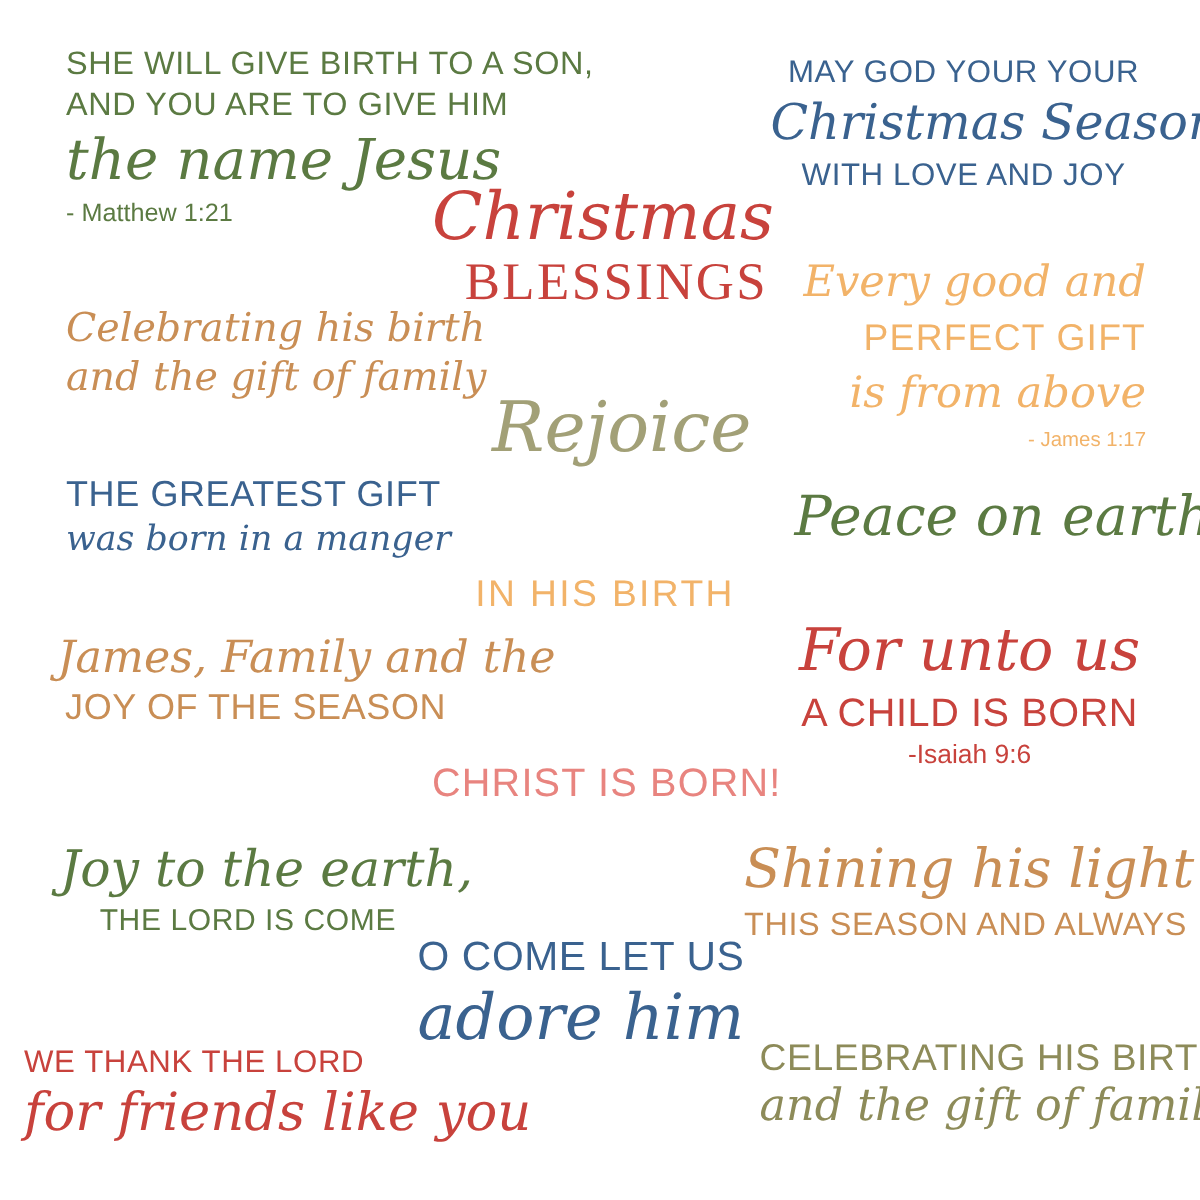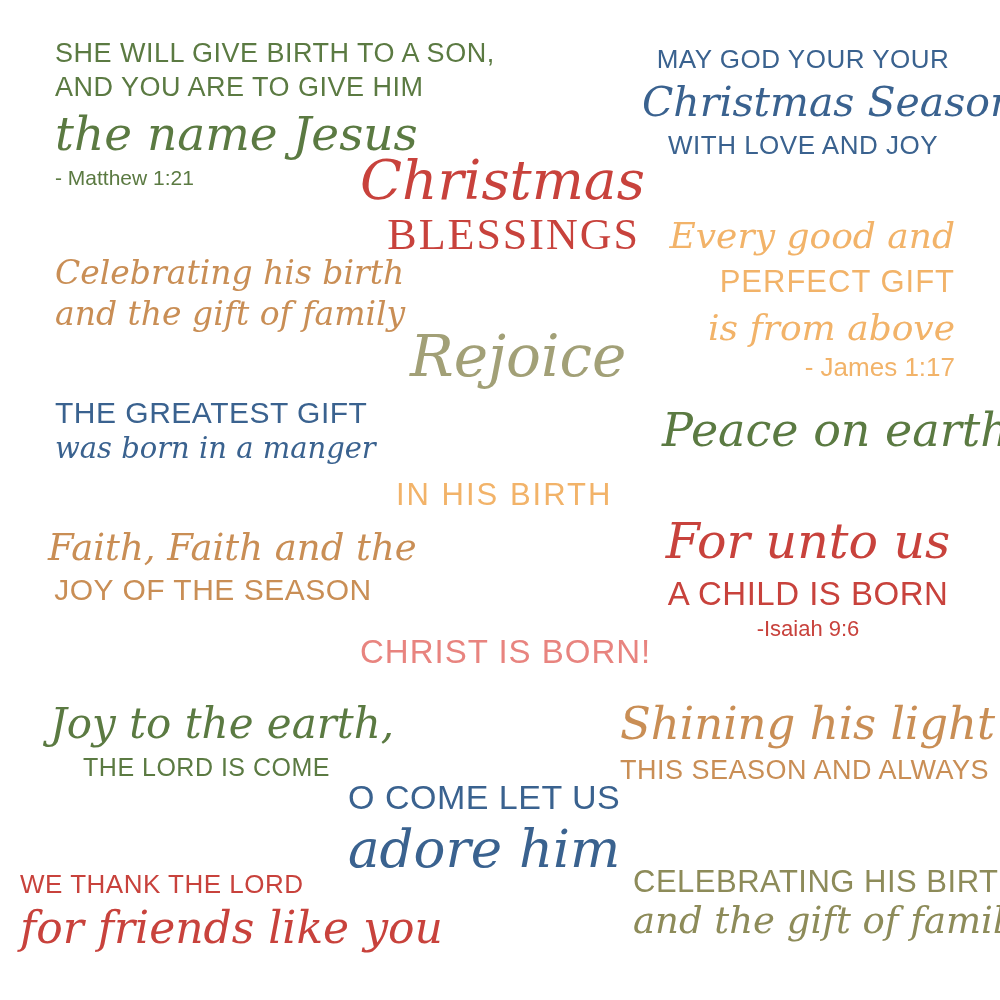--- a/index.html
+++ b/index.html
@@ -37,21 +37,21 @@
 
   
   #christmas-blessings{left:360px;top:148px;width:280px;text-align:right;color:var(--red);}
   #christmas-blessings .script{font-size:55px;line-height:64px;}
   #christmas-blessings .caps{font-family:"Liberation Serif", serif;font-size:44px;line-height:46px;letter-spacing:2px;}
 
   
   #perfect-gift{right:45px;top:212px;width:300px;text-align:right;color:var(--gold);}
   #perfect-gift .script{font-size:36px;line-height:48px;}
   #perfect-gift .caps{font-size:31px;line-height:44px;letter-spacing:1px;}
-  #perfect-gift .ref{font-size:26px;line-height:30px;}
+  #perfect-gift .ref{font-size:17px;line-height:30px;}
 
   
   #celebrating-script{left:55px;top:252px;text-align:left;color:var(--caramel);}
   #celebrating-script .script{font-size:33px;line-height:41px;}
 
   
   #rejoice{left:410px;top:320px;width:210px;text-align:center;color:var(--sage);}
   #rejoice .script{font-size:58px;line-height:72px;}
 
   
@@ -151,21 +151,21 @@
 
 <div class="block" id="peace-earth">
   <span class="line script">Peace on earth</span>
 </div>
 
 <div class="block" id="in-his-birth">
   <span class="line caps">IN HIS BIRTH</span>
 </div>
 
 <div class="block" id="faith-family">
-  <span class="line script">Faith, Faith and the</span>
+  <span class="line script">James, Family and the</span>
   <span class="line caps">JOY OF THE SEASON</span>
 </div>
 
 <div class="block" id="for-unto-us">
   <span class="line script">For unto us</span>
   <span class="line caps">A CHILD IS BORN</span>
   <span class="line ref">-Isaiah 9:6</span>
 </div>
 
 <div class="block" id="christ-born">

